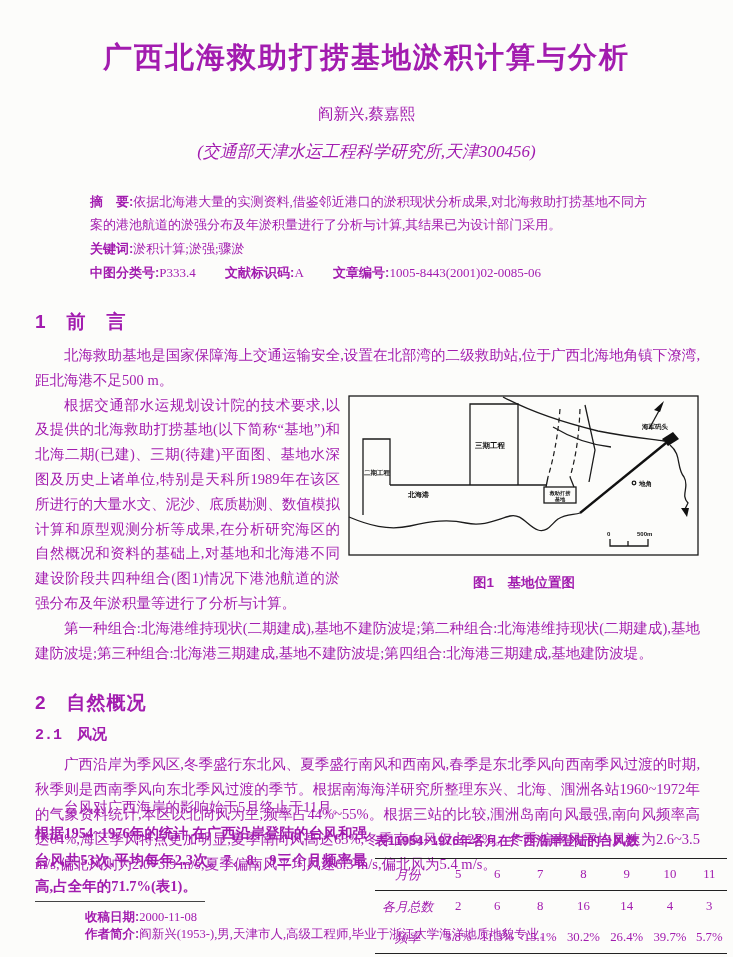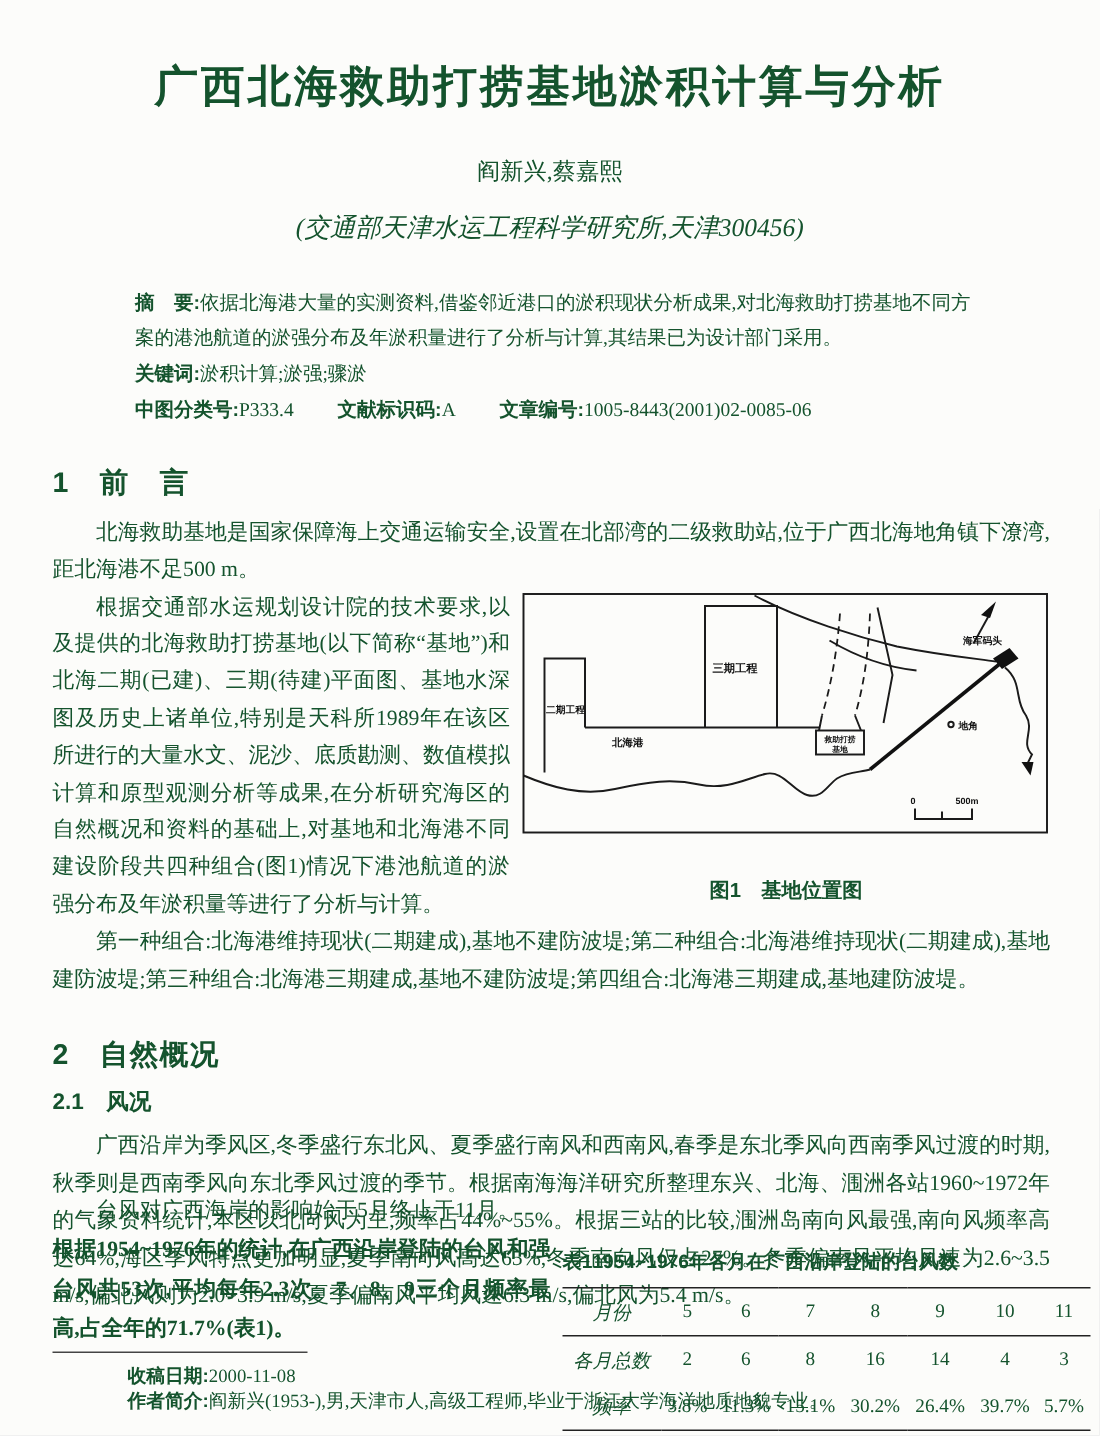--- a/index.html
+++ b/index.html
@@ -1,43 +1,43 @@
 <!DOCTYPE html>
 <html><head>
 <meta charset="utf-8">
 <style>
   * { margin:0; padding:0; box-sizing:border-box; }
   html,body { background:#e8e8e8; }
   .page {
     position:relative; width:733px; height:957px; margin:0 auto;
-    background:#fcfcfa; color:#14532d; overflow:hidden;
+    background:#fcfcfa; color:#a21caf; overflow:hidden;
     font-family:"Liberation Serif", serif;
   }
   .title   { margin-top:38px; text-align:center; font-size:29px; font-weight:bold;
              letter-spacing:2px; font-family:"Liberation Sans", sans-serif; }
   .authors { margin-top:26px; text-align:center; font-size:15.5px; }
   .affil   { margin-top:15px; text-align:center; font-size:17px;font-style:italic; }
 
   .meta { margin:27px 86px 0 90px; font-size:13px; line-height:23px; text-align:justify; }
   .meta .lbl { font-weight:bold; font-family:"Liberation Sans", sans-serif; }
   .meta-row { margin-top:1px; }
   .cls-line span.gap { display:inline-block; width:26px; }
 
   .h1 { margin:25px 0 0 35px; font-size:19px; font-weight:bold;
         font-family:"Liberation Sans", sans-serif; letter-spacing:1px; }
   .h3 { margin:9px 0 0 35px; font-size:15px; font-weight:bold;
-        font-family:Liberation Sans, sans-serif; }
+        font-family:Liberation Mono, monospace; }
 
   .body { margin:8px 33px 0 35px; font-size:14.5px; line-height:24.8px; text-align:justify; }
   .body p.ind { text-indent:2em; }
 
   .fig { float:right; width:352px; margin:2px 0 2px 8px; }
   .fig svg { display:block; }
   .figcap { text-align:center; font-size:13.5px; font-weight:bold;
-            font-family:"Liberation Sans", sans-serif; margin-top:23px; }
+            font-family:"Liberation Sans", sans-serif; margin-top:12px; }
   .clear { clear:both; }
 
   .bottom { position:absolute; left:35px; right:0; top:795px; font-size:14.5px;
             line-height:25px; }
   .taifeng { text-indent:2em; }
   .t1wrap { float:right; width:358px; margin-top:8px; padding-right:6px; }
   .t1cap { display:flex; font-size:12.8px; font-weight:bold;
            font-family:"Liberation Sans", sans-serif; margin-bottom:5px; }
   .t1cap .t1lbl { margin-left:0; }
   .t1cap .t1ttl { flex:1; text-align:left; }

